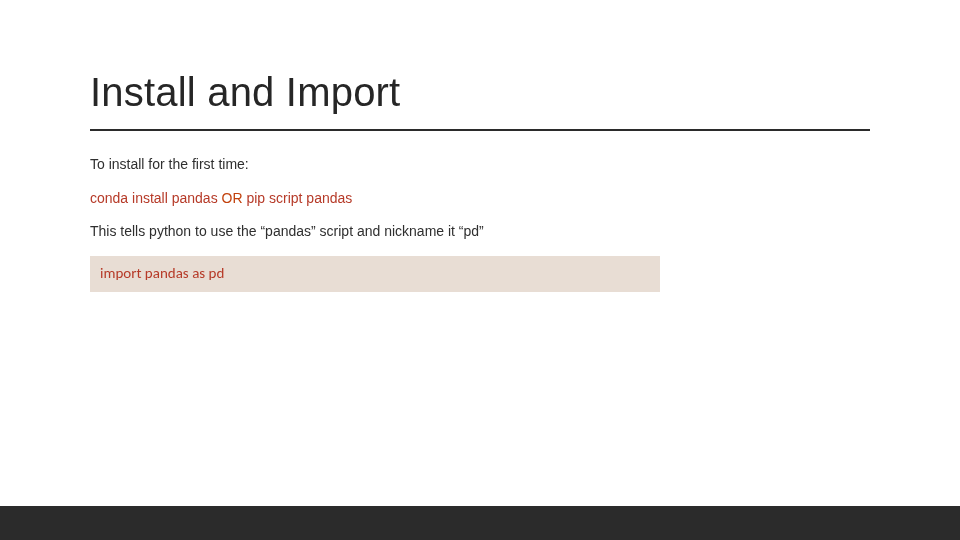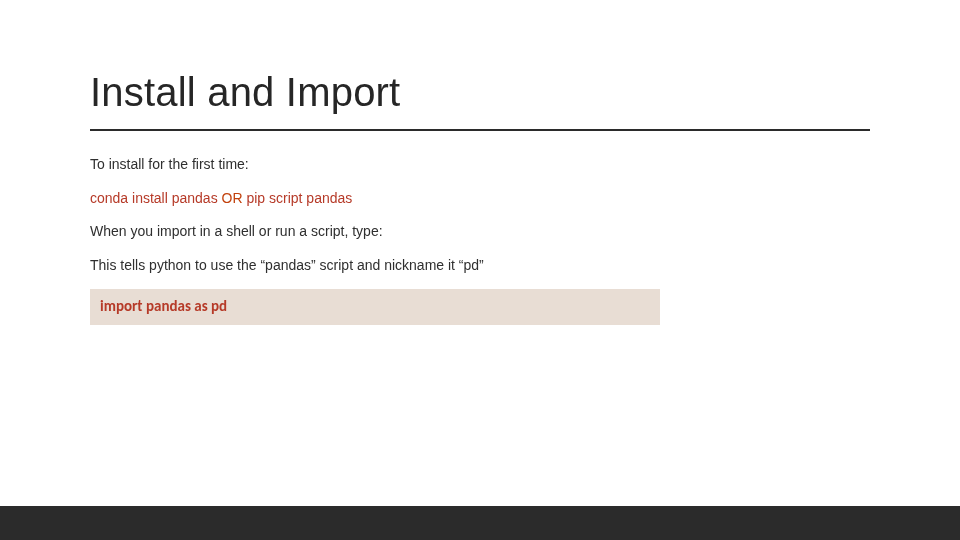--- a/index.html
+++ b/index.html
@@ -34,21 +34,21 @@
     margin-bottom: 14px;
     line-height: 1.4;
   }
   .accent { color: #b63a28; }
   .plain  { color: #c2410c; }
   .codebox {
     background: #e8ddd4;
     color: #b63a28;
     font-family: "Segoe UI", "Calibri", Arial, sans-serif;
     font-size: 15px;
-    font-weight: 700;
+    font-weight: 400;
     padding: 8px 10px 10px 10px;
     width: 570px;
     margin-top: 2px;
   }
   .footer {
     position: absolute;
     left: 0;
     bottom: 0;
     width: 960px;
     height: 34px;
@@ -63,21 +63,20 @@
   <h1 class="title">Install and Import</h1>
 
   <hr class="rule">
 
   <p class="line">To install for the first time:</p>
 
   <p class="line">
     <span class="accent">conda install pandas</span><span class="plain"> OR </span><span class="accent">pip script pandas</span>
   </p>
 
-  <p class="line">When you import in a shell or run a script, type:</p>
 
   <p class="line">This tells python to use the “pandas” script and nickname it “pd”</p>
 
   <div class="codebox">import pandas as pd</div>
 
 </div>
 
 <div class="footer"></div>
 
 </body></html>

